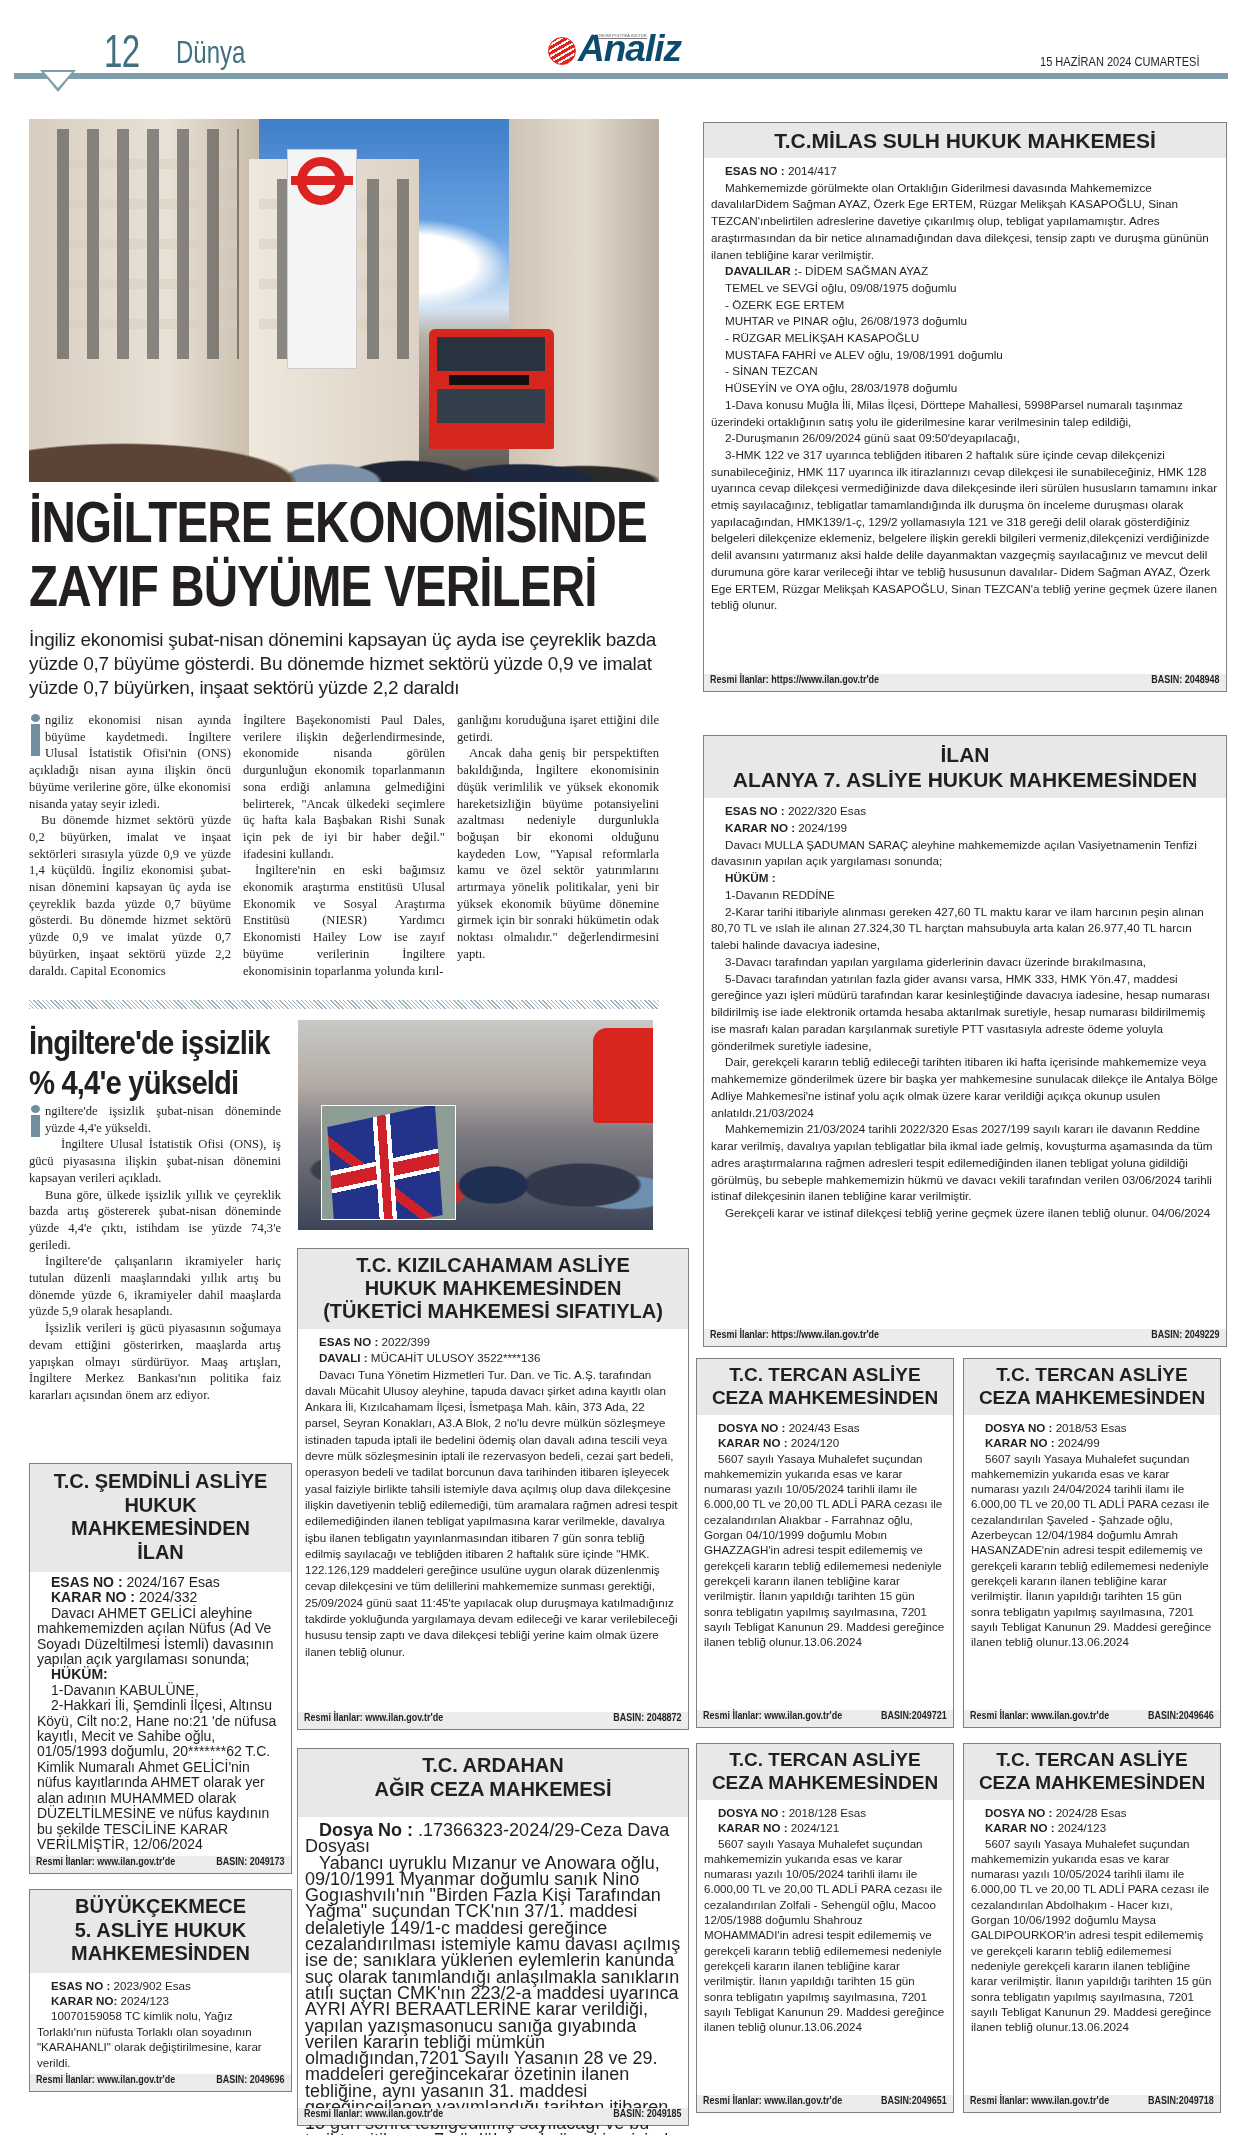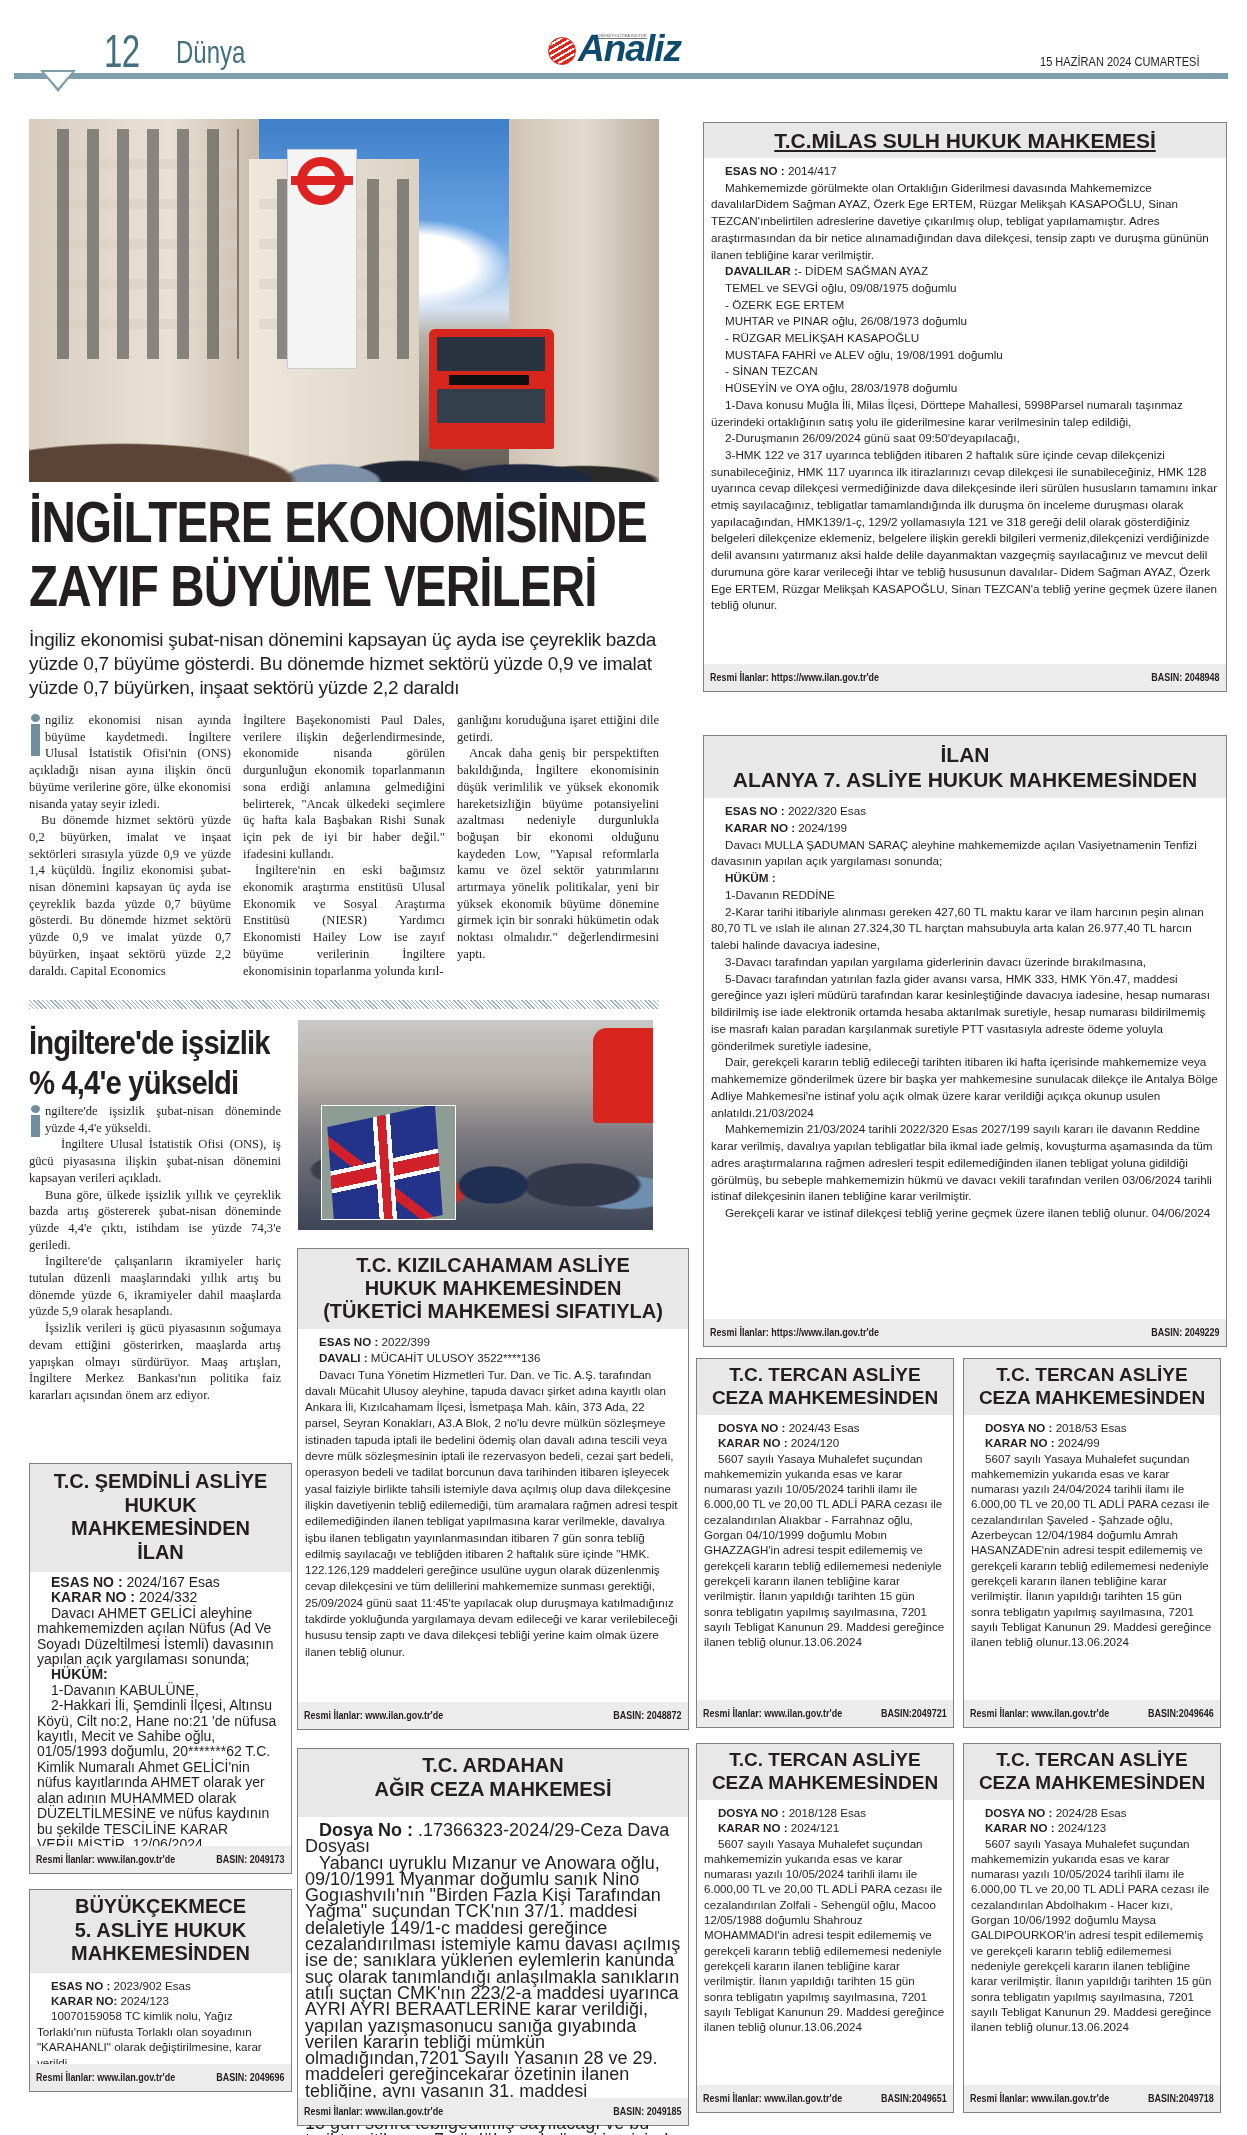--- a/index.html
+++ b/index.html
@@ -66,26 +66,26 @@
   .sub-body p.first { text-indent: 0; }
   .sub-body .dropcap { height: 32px; }
   .sub-body .dropcap .stem { height: 22px; }
 
   
   .notice { position:absolute; border: 1px solid #808080; background:#fff; }
   .notice-head { background:#e8e8e8; text-align:center; font-weight:bold; color:#231f20; padding: 4px 4px; }
   .notice-body { font-size: 11.6px; line-height: 15.2px; color:#231f20; padding: 5px 7px 4px 7px; }
   .notice-body p { text-indent: 14px; }
   .notice-body b { font-weight: bold; }
-  .notice-foot { position:absolute; left:0; right:0; bottom:0; height:27px; background:#ececec; display:flex; justify-content:space-between; align-items:center; padding: 0 6px; font-size: 10.2px; font-weight:bold; color:#231f20; }
+  .notice-foot { position:absolute; left:0; right:0; bottom:0; height:17px; background:#ececec; display:flex; justify-content:space-between; padding: 0 6px; font-size: 10.2px; font-weight:bold; color:#231f20; }
   .notice-foot span { display:inline-block; transform: scaleX(0.88); transform-origin: left center; white-space:nowrap; }
   .notice-foot span.right { transform-origin: right center; }
 
   #n-milas { left: 703px; top: 122px; width: 524px; height: 570px; }
-  #n-milas .notice-head { font-size: 21px; padding: 6px 17px 5px; text-decoration: underline; }
+  #n-milas .notice-head { font-size: 21px; padding: 6px 17px 5px; }
   #n-milas .notice-body { font-size: 11.7px; line-height: 16.7px; }
 
   #n-alanya { left: 703px; top: 735px; width: 524px; height: 612px; }
   #n-alanya .notice-head { font-size: 21px; line-height: 25px; padding: 6px 4px 6px; }
   #n-alanya .notice-body { font-size: 11.7px; line-height: 16.75px; }
 
   #n-kizilcahamam { left: 297px; top: 1248px; width: 392px; height: 482px; }
   #n-kizilcahamam .notice-head { font-size: 20px; line-height: 23px; padding: 5px 4px 6px; }
   #n-kizilcahamam .notice-body { font-size: 11.6px; line-height: 16.3px; }
 

